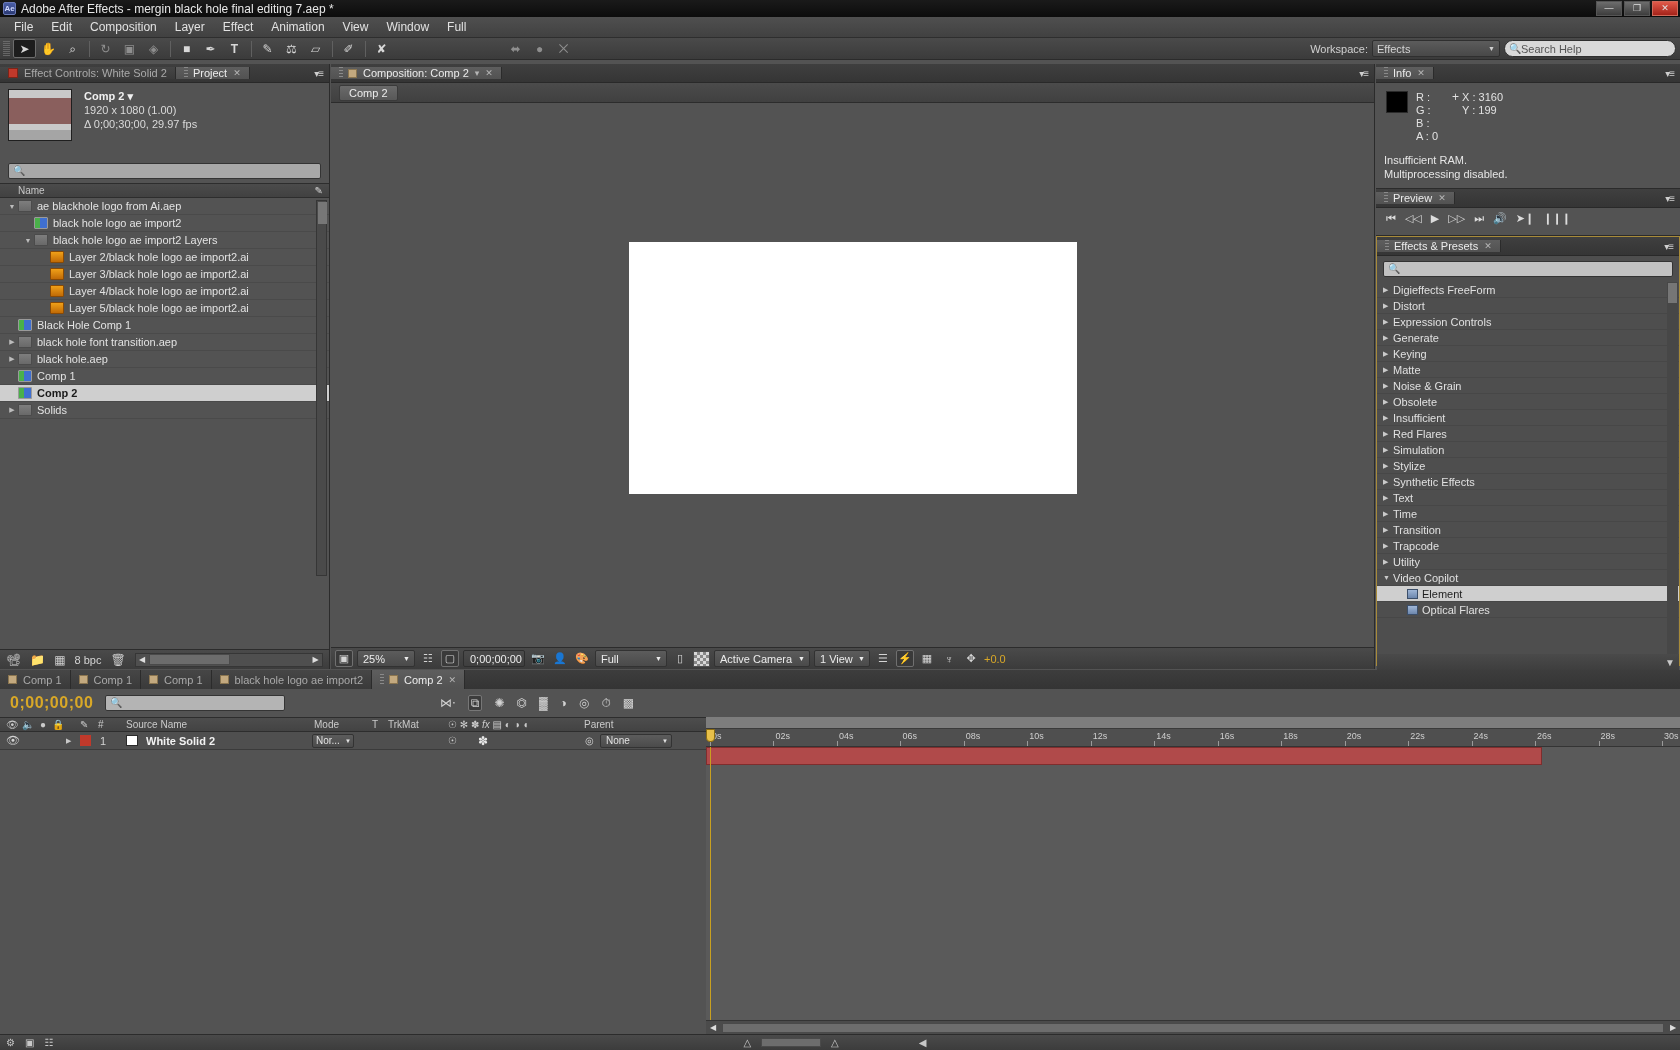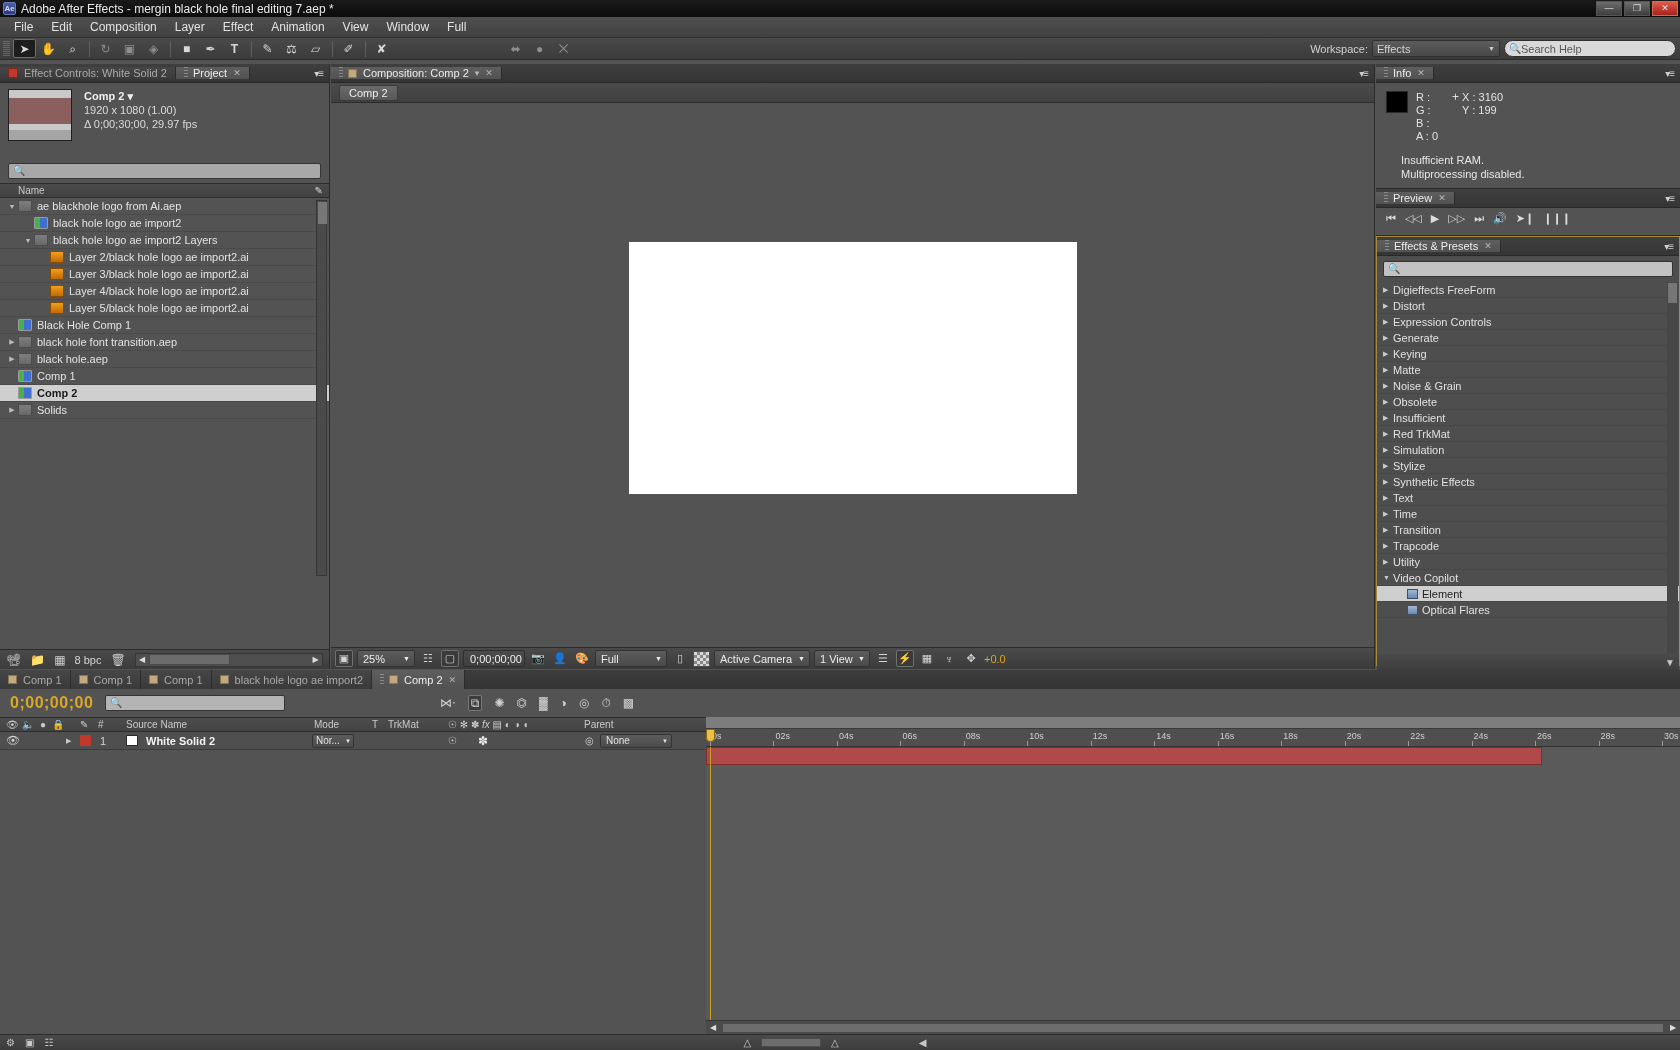--- a/index.html
+++ b/index.html
@@ -192,21 +192,21 @@
   .gold { color:#d9a827; font-size:11px; }
 
   
   .right-col { position:absolute; left:1376px; top:64px; width:304px; height:605px; background:#535353;}
   .info-panel { height:125px; border-bottom:1px solid #2b2b2b; }
   .info-body { display:flex; padding:8px 0 0 10px; }
   .swatch { width:22px; height:22px; background:#000; border:1px solid #2a2a2a; margin-right:8px;}
   .rgba { line-height:13px; font-size:11px; color:#e2e2e2; }
   .xy { margin-left:14px; line-height:13px; font-size:11px; color:#e2e2e2; }
   .plus { font-size:12px; color:#e2e2e2; margin-right:3px; }
-  .info-msg { margin:10px 0 0 25px; line-height:14px; font-size:11px; color:#e6e6e6; }
+  .info-msg { margin:10px 0 0 8px; line-height:14px; font-size:11px; color:#e6e6e6; }
   .preview-panel { height:47px; border-bottom:1px solid #2b2b2b; }
   .preview-row { display:flex; align-items:center; gap:9px; padding:4px 0 0 10px; }
   .pv-ico { font-size:11px; color:#dcdcdc; }
   .fx-panel { height:430px; border:1px solid #a88b3a; background:#4e4e4e; }
   .fx-search { margin:5px 6px; height:16px; background:#c2c2c2; border:1px solid #333;
     border-radius:2px; position:relative; }
   .fx-search .mag { position:absolute; left:4px; top:1px; font-size:10px; color:#3a3a3a;}
   .fx-list { height:372px; overflow:hidden; position:relative; }
   .fxrow { height:16px; display:flex; align-items:center; font-size:11px; color:#e0e0e0;
     border-bottom:1px solid #474747; padding-left:6px; }
@@ -641,21 +641,21 @@
           <div class="fxrow">
             <span class="tri">▶</span>
             <span>Obsolete</span>
           </div>
           <div class="fxrow">
             <span class="tri">▶</span>
             <span>Insufficient</span>
           </div>
           <div class="fxrow">
             <span class="tri">▶</span>
-            <span>Red TrkMat</span>
+            <span>Red Flares</span>
           </div>
           <div class="fxrow">
             <span class="tri">▶</span>
             <span>Simulation</span>
           </div>
           <div class="fxrow">
             <span class="tri">▶</span>
             <span>Stylize</span>
           </div>
           <div class="fxrow">

